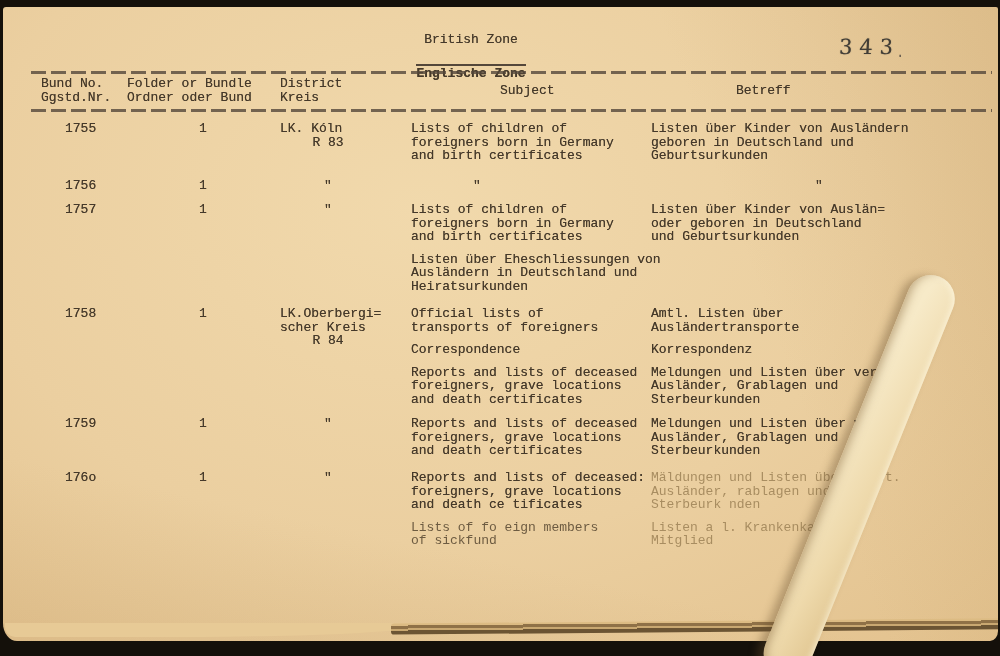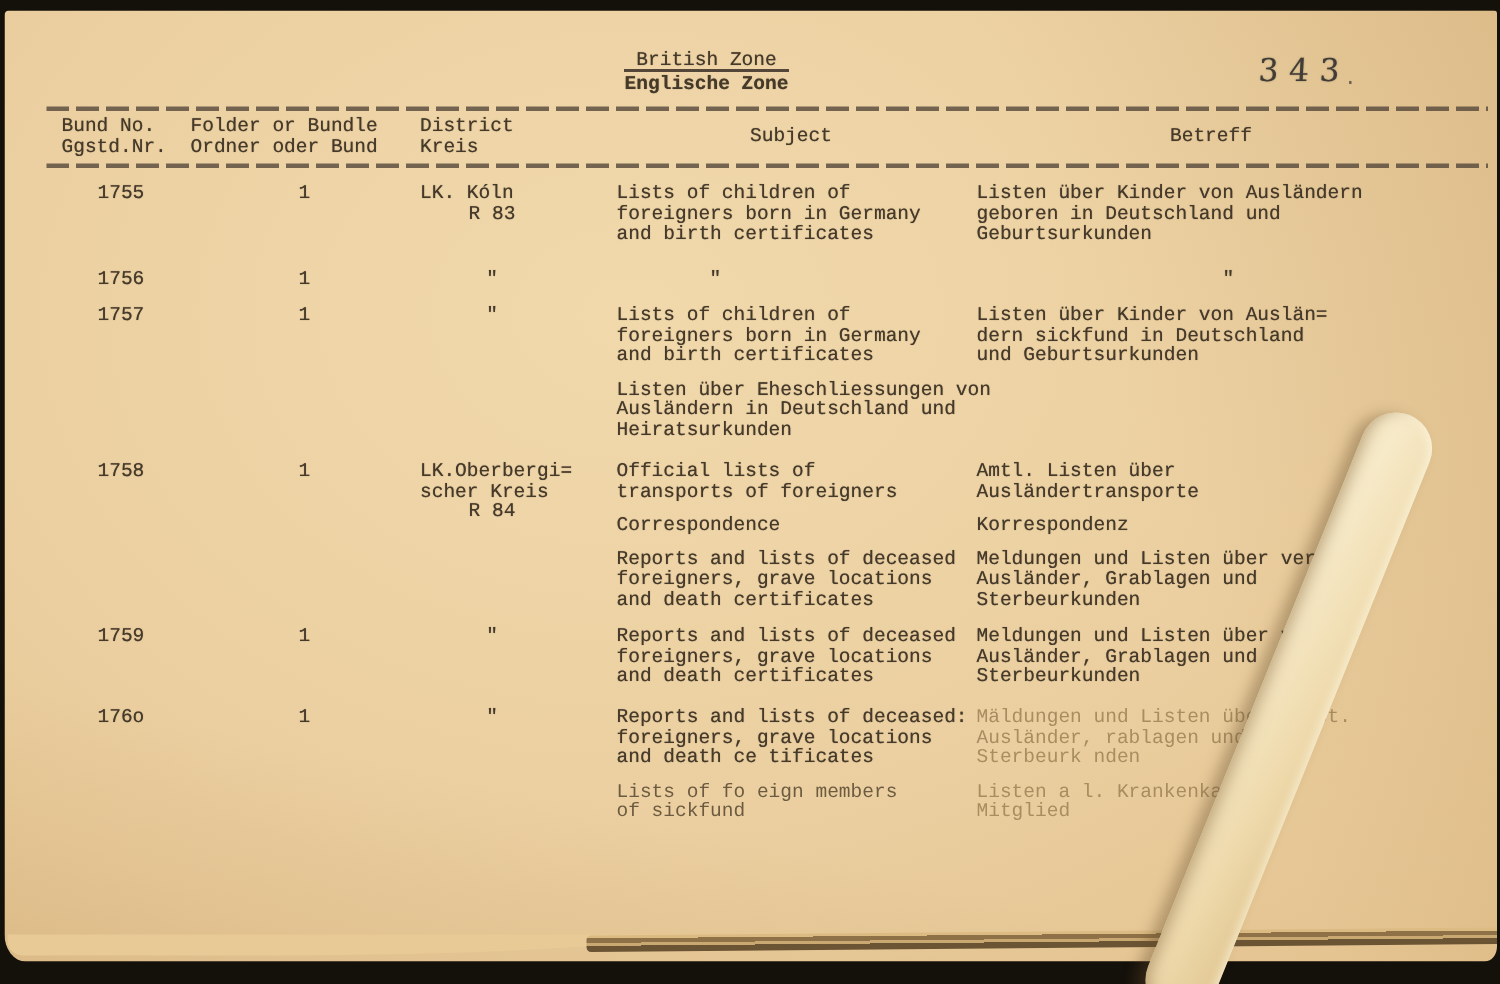--- a/index.html
+++ b/index.html
@@ -18,34 +18,34 @@
   }
   .ink{color:#45392a;text-shadow:0 0 .6px rgba(69,57,42,.75);}
   .rule{
     position:absolute;left:28px;right:6px;height:3px;
     background:repeating-linear-gradient(90deg,#54473a 0 15px,rgba(0,0,0,0) 15px 20px);
     opacity:.8;
   }
   .rule.r1{top:64px;}
   .rule.r2{top:102px;}
   .title{position:absolute;left:380px;top:26px;width:176px;text-align:center;font-size:13px;line-height:13px;}
-  .title .t1{display:inline-block;border-bottom:2px solid #54473a;padding:0 8px 0;}
+  .title .t1{display:inline-block;border-bottom:2px solid #54473a;padding:0 8px 18px;}
   .title .t2{margin-top:1px;font-weight:bold;}
   .pagenum{
     position:absolute;left:836px;top:28px;
     font-family:"DejaVu Serif",serif;font-size:21px;letter-spacing:7px;
     color:#413d36;text-shadow:0 0 1px rgba(65,61,54,.6);transform:skewX(-3deg);
   }
   .pagedot{position:absolute;left:893px;top:38px;color:#6d6152;font-size:14px;}
   .hdr{position:absolute;font-size:13px;line-height:13.5px;}
   .h-item{left:38px;top:70px;}
   .h-folder{left:124px;top:70px;}
   .h-district{left:277px;top:70px;width:96px;text-align:left;}
   .h-subject{left:497px;top:77px;}
-  .h-betreff{left:777px;top:77px;text-align:right;}
+  .h-betreff{left:733px;top:77px;text-align:right;}
   .rows{position:absolute;left:0;top:0;right:0;bottom:0;font-size:13px;line-height:13.5px;}
   .row{position:absolute;left:0;right:0;}
   .c-item{position:absolute;left:62px;}
   .c-folder{position:absolute;left:196px;}
   .c-district{position:absolute;left:277px;width:96px;}
   .c-district .d-center{text-align:center;}
   .c-entries{position:absolute;left:408px;right:2px;}
   .entry{display:flex;margin-bottom:9px;}
   .c-subject{width:240px;flex:none;}
   .c-betreff{flex:1;}
@@ -154,21 +154,21 @@
         </div>
         <div class="c-entries">
           <div class="entry">
             <div class="c-subject ink">
               <div>Lists of children of</div>
               <div>foreigners born in Germany</div>
               <div>and birth certificates</div>
             </div>
             <div class="c-betreff ink">
               <div>Listen über Kinder von Auslän=</div>
-              <div>dern sickfund in Deutschland</div>
+              <div>oder geboren in Deutschland</div>
               <div>und Geburtsurkunden</div>
             </div>
           </div>
           <div class="entry">
             <div class="c-betreff ink">
               <div>Listen über Eheschliessungen von</div>
               <div>Ausländern in Deutschland und</div>
               <div>Heiratsurkunden</div>
             </div>
           </div>

